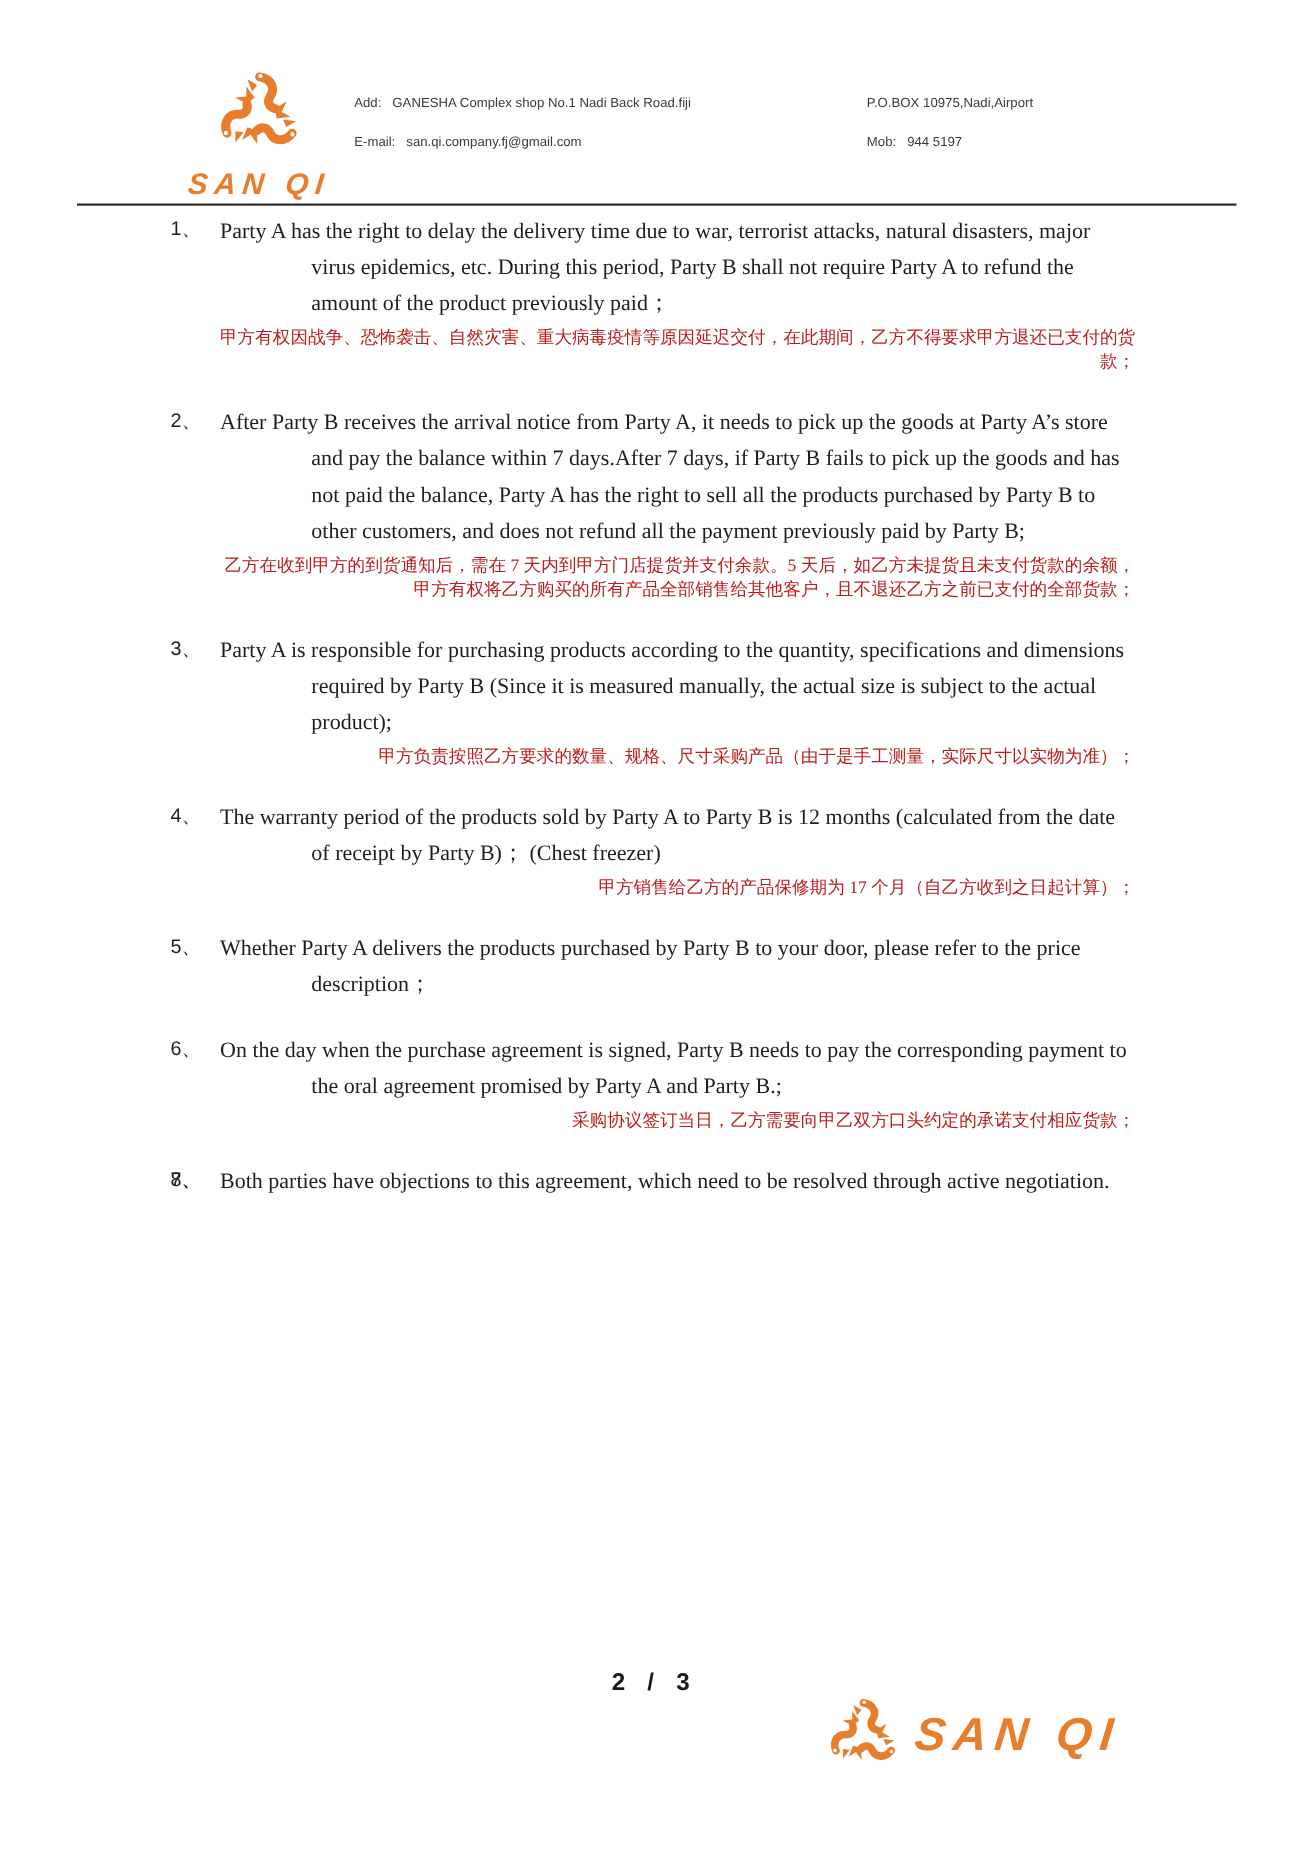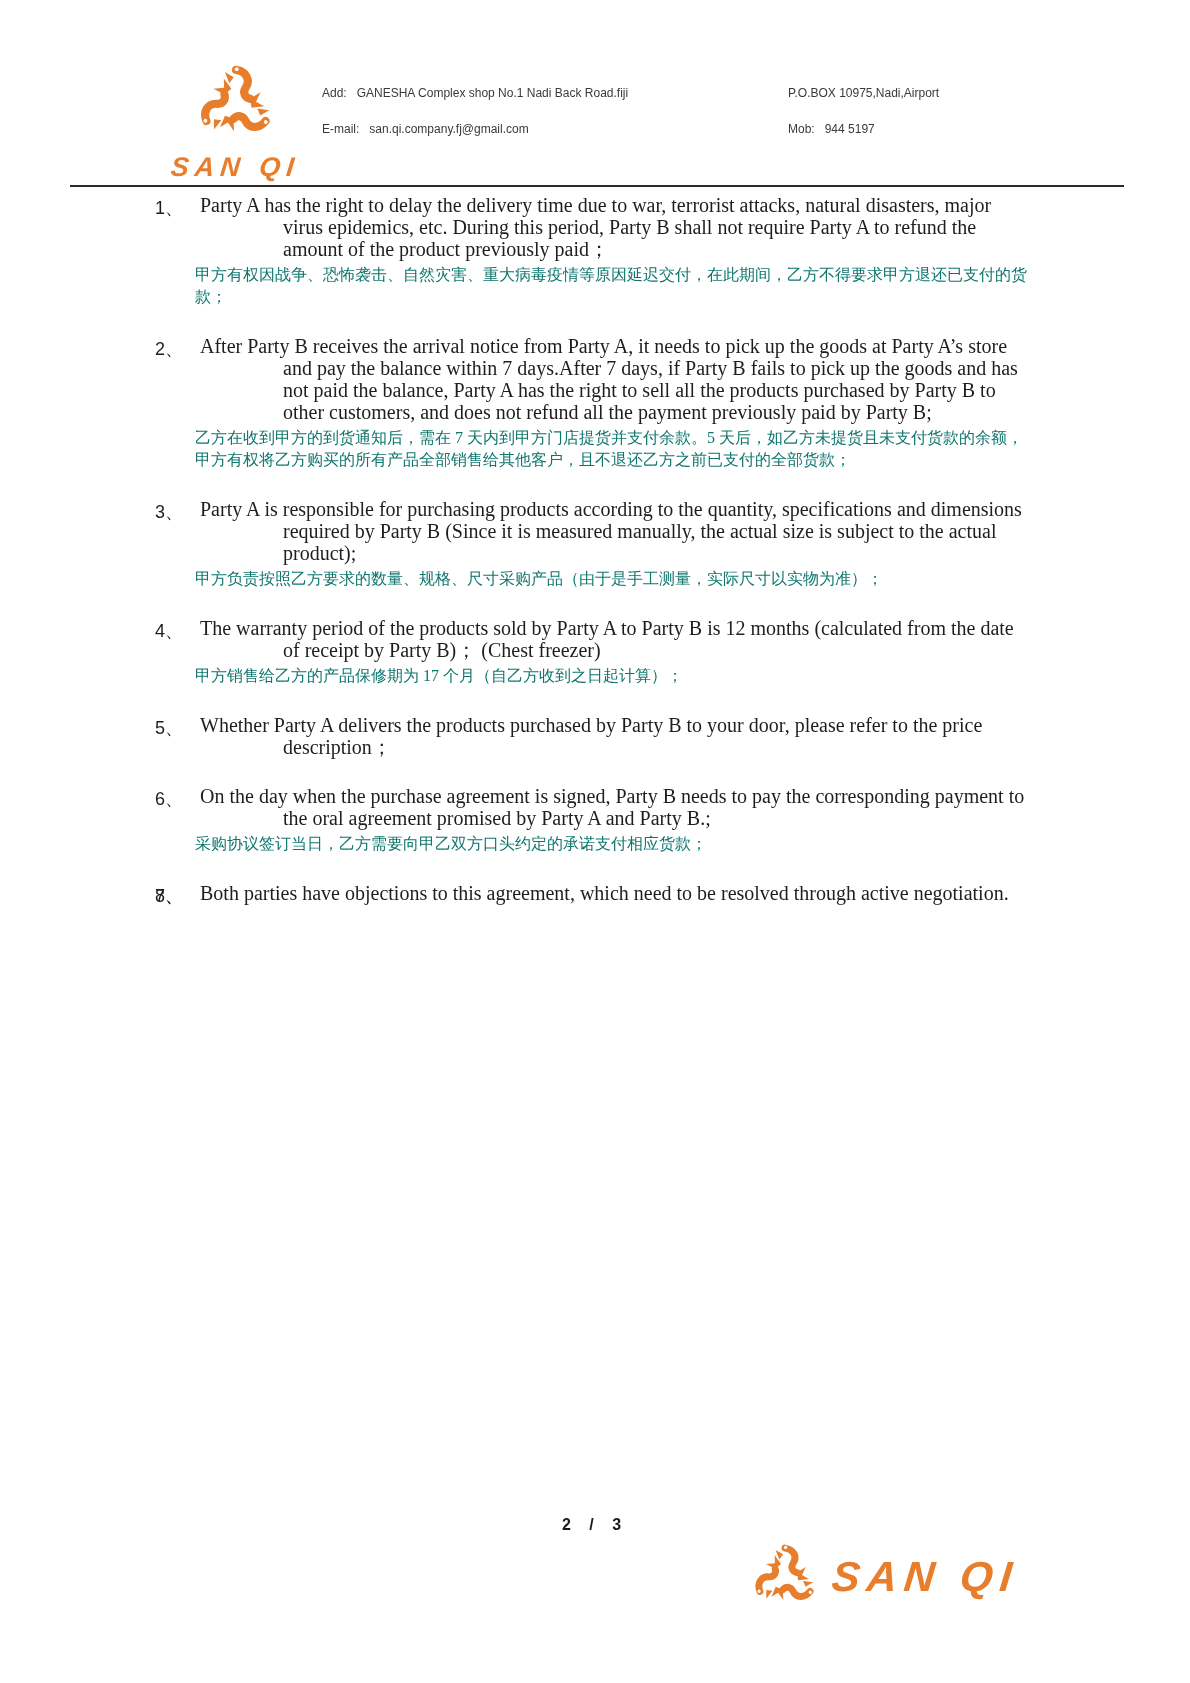--- a/index.html
+++ b/index.html
@@ -37,32 +37,33 @@
 
   
   .clauses { position:absolute; top:194px; left:155px; right:158px; }
   .clause { position:relative; margin-bottom:27px; }
   .clause-num {
     position:absolute; left:0; top:2px;
     font-family:"Liberation Sans", sans-serif; font-size:18px; color:var(--ink);
   }
   .clause-en {
     padding-left:128px; text-indent:-83px;
-    font-size:20px; line-height:22px; color:var(--ink);
+    font-size:20px; line-height:33px; color:var(--ink);
   }
   .clause-zh {
     margin-left:40px; margin-top:4px;
-    font-size:16px; line-height:22px; color:#0f766e;
+    font-size:16px; line-height:22px; color:#b91c1c;
     font-family:"Liberation Serif", serif;
+    text-align:right;
   }
 
   
   .page-num {
     position:absolute; top:1516px; left:0; width:100%; text-align:center;
-    font-family:"Liberation Sans", sans-serif; font-size:16px; font-weight:bold;
+    font-family:"Liberation Sans", sans-serif; font-size:22px; font-weight:bold;
     letter-spacing:7px; color:#1a1a1a;
   }
   .footer-logo {
     position:absolute; left:742px; top:1538px; width:330px;
     display:flex; align-items:center; gap:4px;
   }
   .footer-logo .wordmark { font-size:42px; letter-spacing:7px; }
 </style>
 </head>
 <body>

